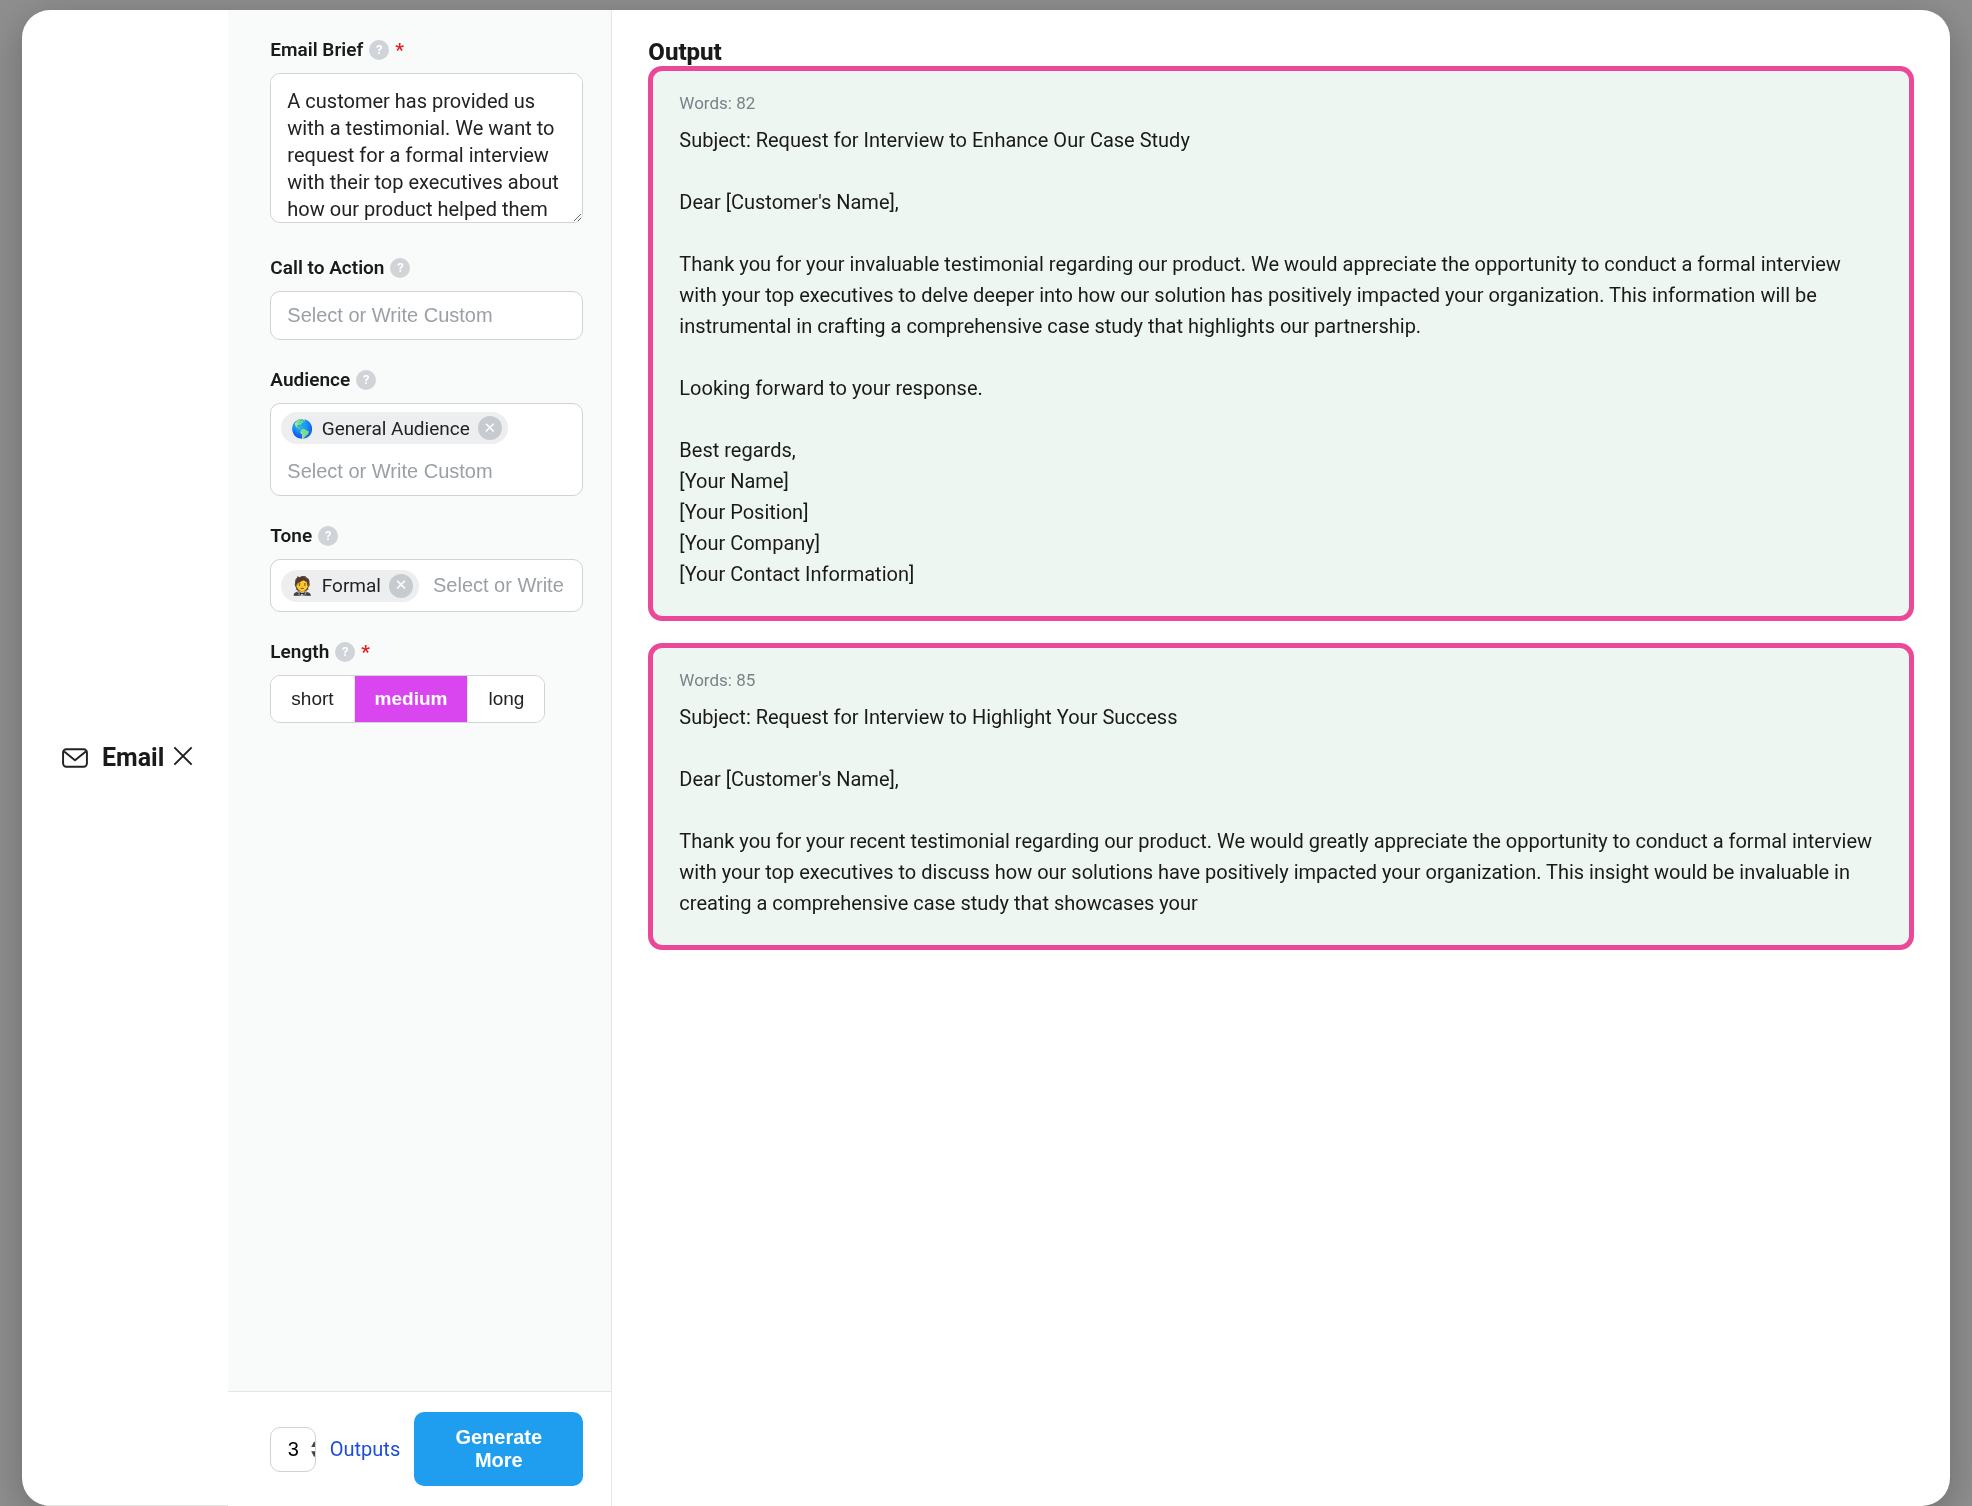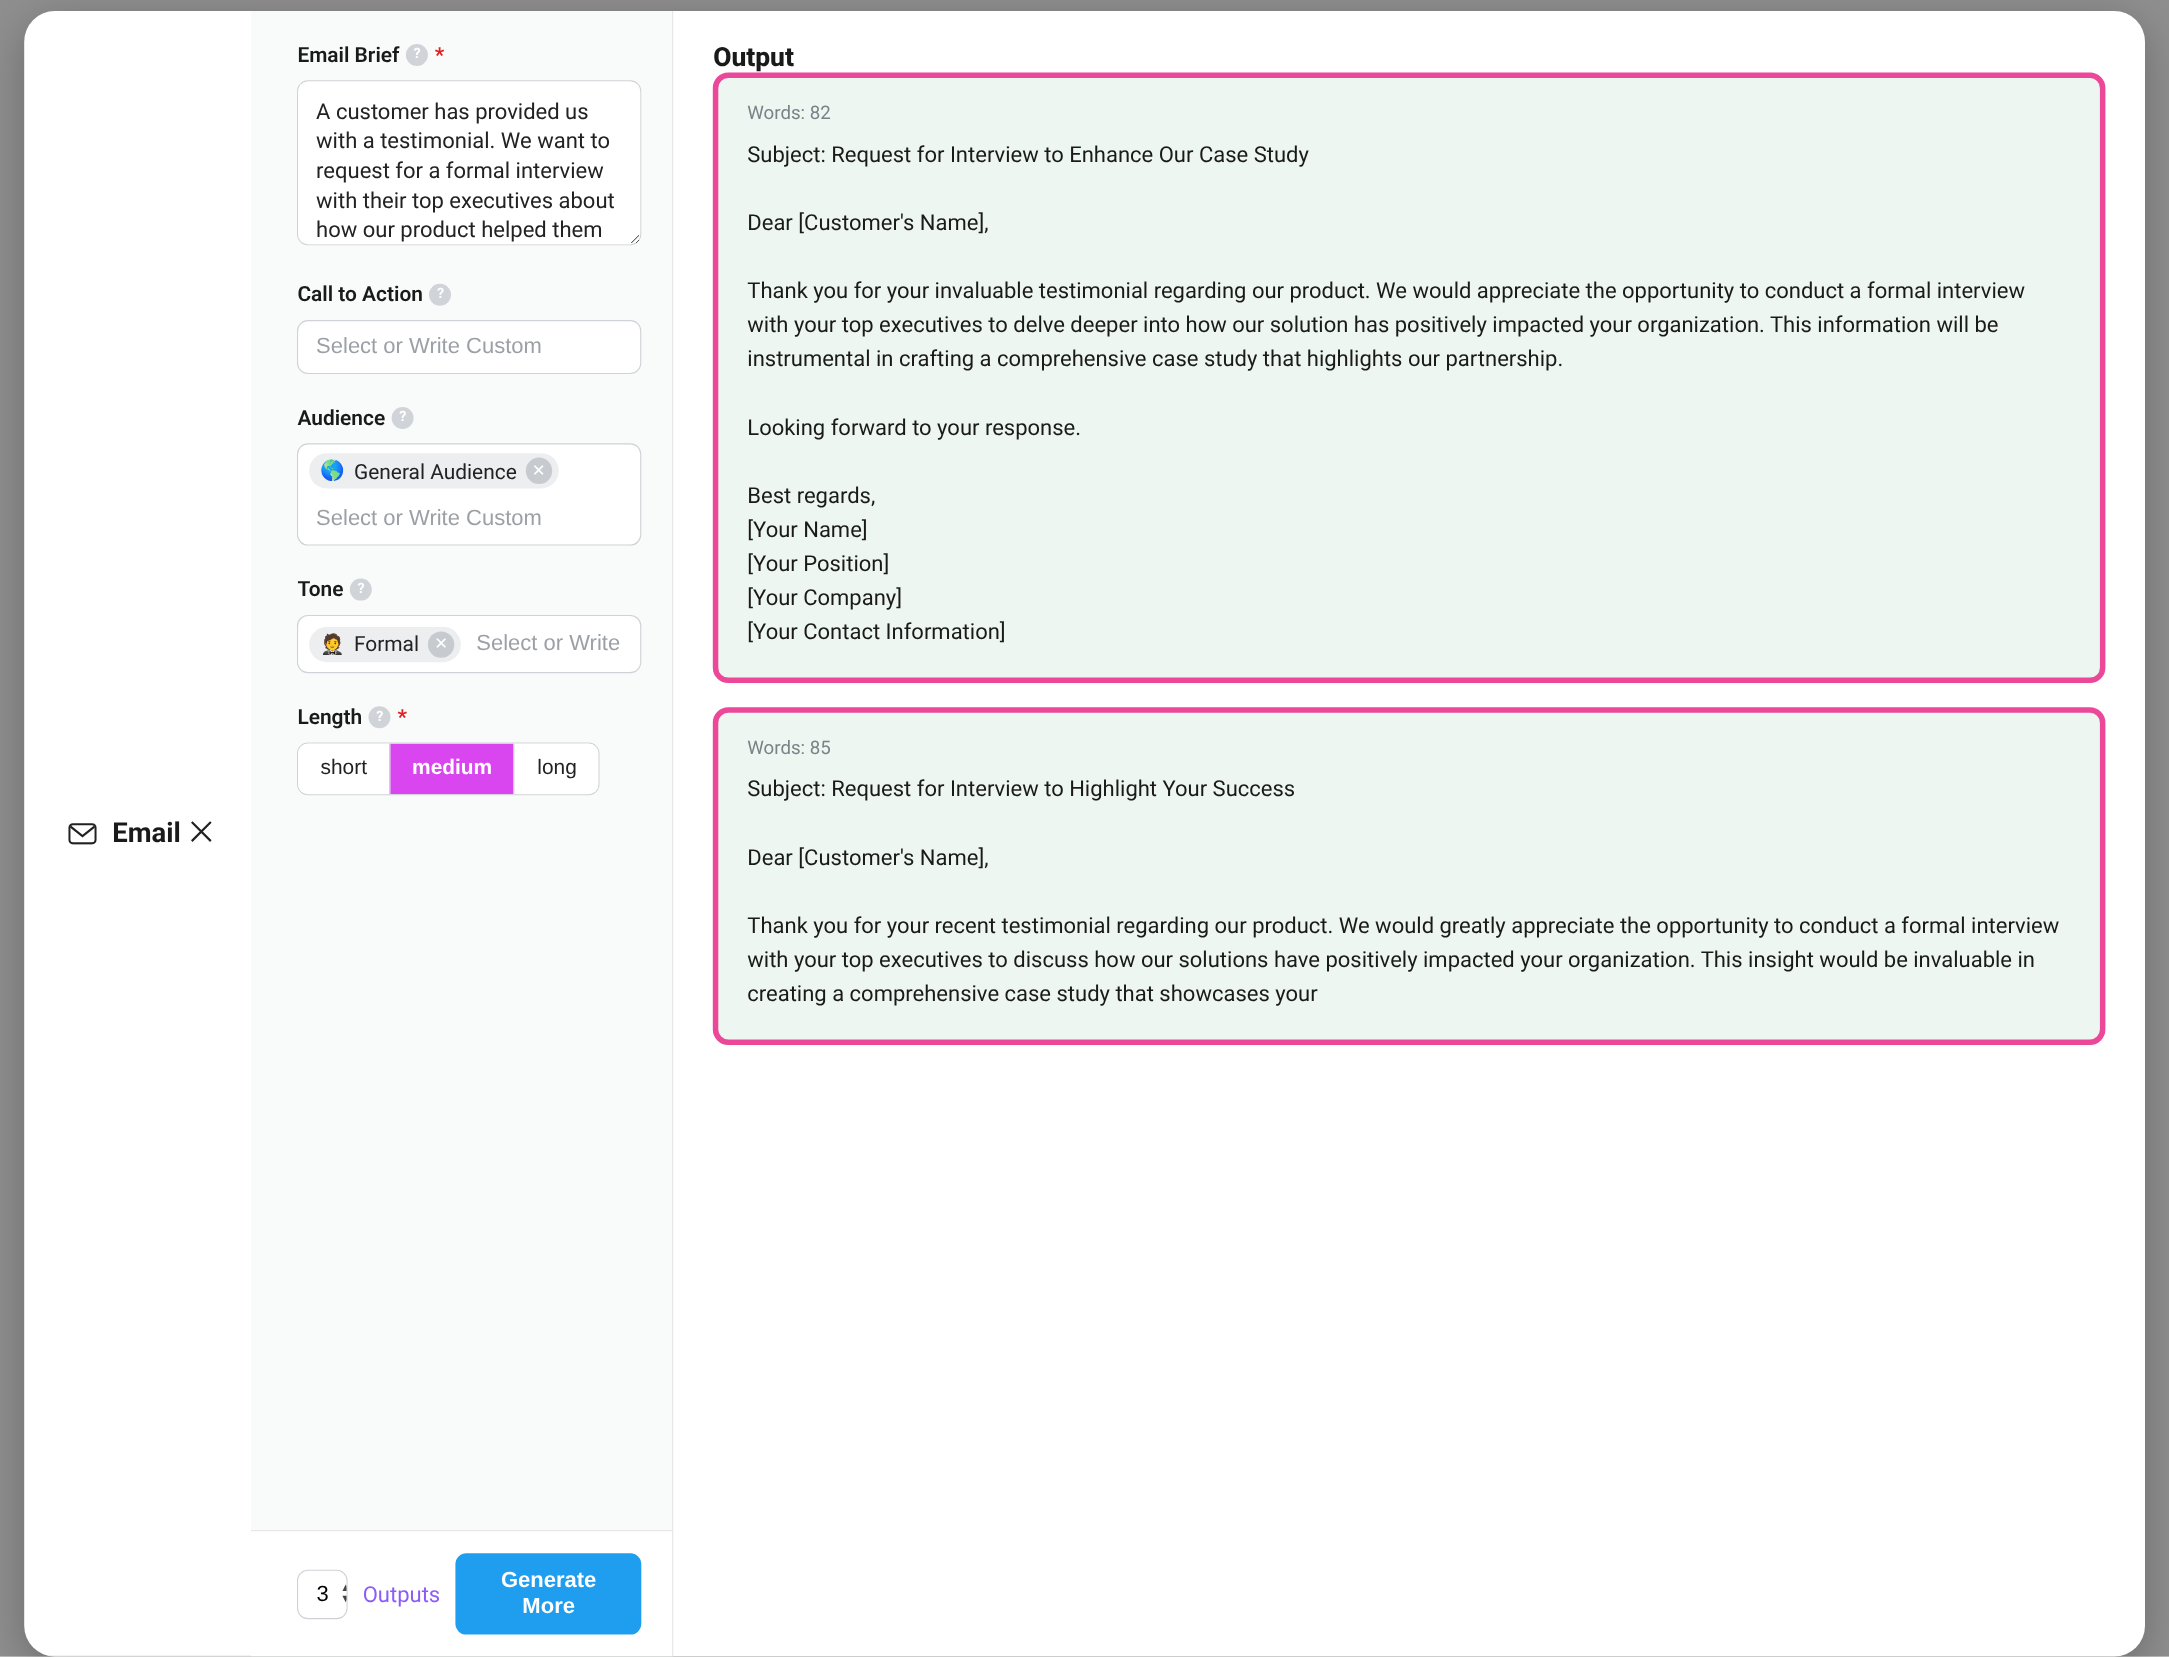--- a/index.html
+++ b/index.html
@@ -111,21 +111,21 @@
     display: flex; align-items: center;
     border: 1.5px solid #cfd2d6; border-radius: 10px; overflow: hidden;
     background: #fff;
   }
   .num-wrap input {
     width: 34px; border: none; font-size: 20px; text-align: center; padding: 10px 0 10px 10px;
     outline: none; background: transparent;
   }
   .stepper { display: flex; flex-direction: column; padding: 0 4px; }
   .stepper span { font-size: 10px; line-height: 10px; color: #444; cursor: pointer; user-select: none; }
-  .outputs-label { font-size: 20px; color: #8b5cf6; flex: 1; }
+  .outputs-label { font-size: 20px; color: #1d4ed8; flex: 1; }
   .gen-btn {
     background: #1f9ef0; color: #fff; border: none; border-radius: 10px;
     padding: 14px 26px; font-size: 20px; font-weight: 600; cursor: pointer;
   }
 
   .right-pane { flex: 1; overflow-y: auto; padding: 28px 36px 40px 36px; }
   .output-title { font-size: 24px; font-weight: 800; }
   .card {
     background: #eef6f1; border: 5px solid #ec4899; border-radius: 14px;
     padding: 22px 26px 26px 26px; margin-bottom: 22px;

